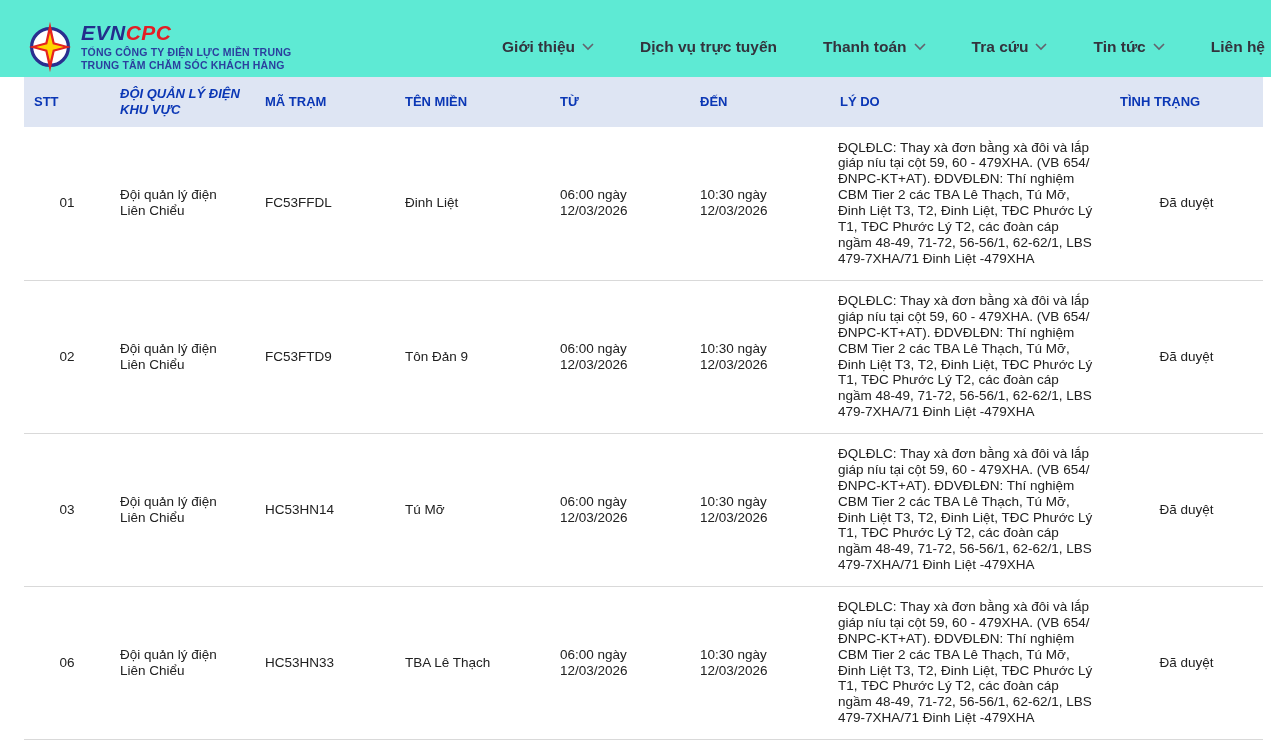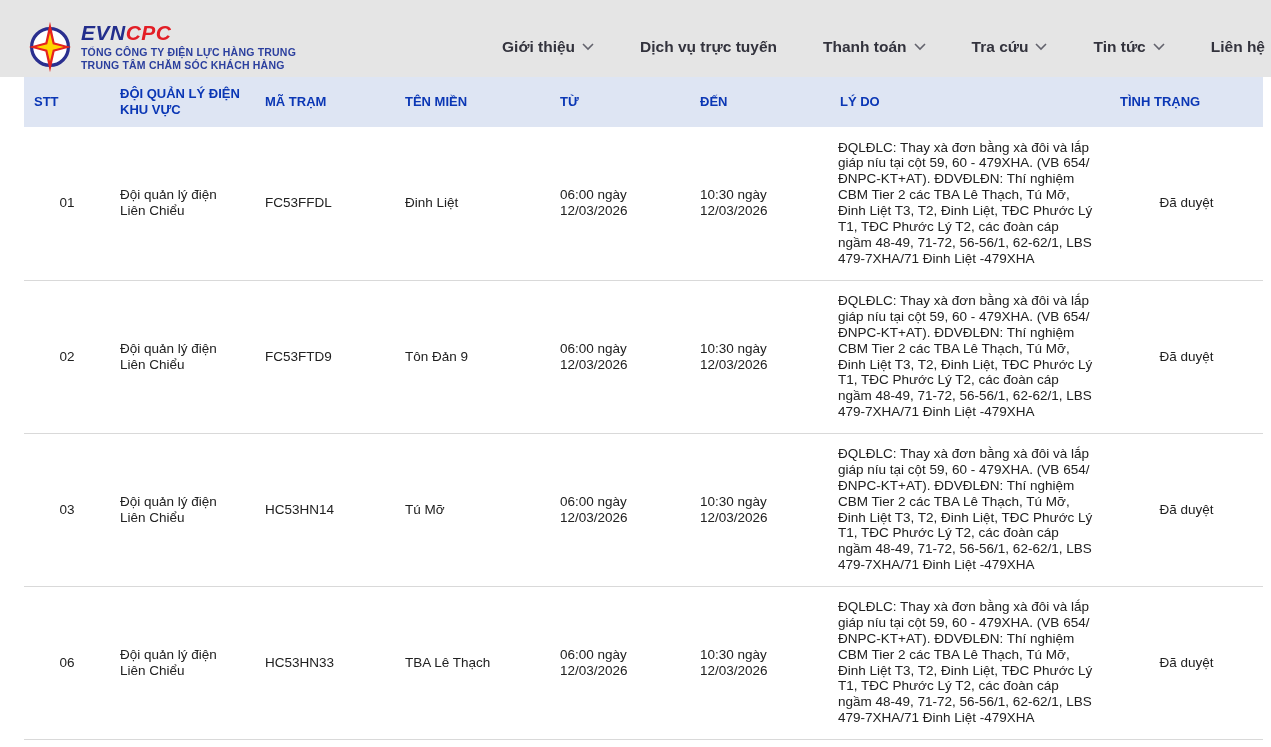--- a/index.html
+++ b/index.html
@@ -8,21 +8,21 @@
     background: #ffffff;
     overflow: hidden;
     font-family: "Liberation Sans", sans-serif;
   }
 
   
   .topbar {
     display: flex; align-items: center; justify-content: space-between;
     height: 77px;
     padding: 16px 5px 0 27px;
-    background: #e5e5e5;
+    background: #5eead4;
   }
   .brand { display: flex; align-items: center; gap: 8px; cursor: pointer; }
   .brand-icon { width: 46px; height: 60px; flex: 0 0 auto; }
   .brand-text { display: flex; flex-direction: column; line-height: 1.1; }
   .brand-word { font-size: 21px; font-weight: 800; font-style: italic; letter-spacing: .5px; }
   .brand-word .evn { color: #232e8c; }
   .brand-word .cpc { color: #e31e26; }
   .brand-sub { color: #2b3f9e; font-weight: 700; font-size: 10.5px; letter-spacing: .2px; margin-top: 2px; }
 
   .nav { display: flex; align-items: center; gap: 46px; padding-right: 1px; }
@@ -54,21 +54,21 @@
   .outage-table td {
     font-size: 13.5px;
     color: #212121;
     vertical-align: middle;
     padding: 6px 10px;
     height: 153px;
     line-height: 1.18;
     border-bottom: 1px solid #d9d9d9;
   }
   .col-stt   { width: 86px;  }
-  .col-doi   { width: 145px; }
+  .col-doi   { width: 145px; font-style: italic; }
   .col-ma    { width: 140px; }
   .col-ten   { width: 155px; }
   .col-tu    { width: 140px; }
   .col-den   { width: 140px; }
   .col-lydo  { width: 280px; }
   .col-trang { width: 153px; }
   th.col-stt, td.cell-stt { text-align: center; }
   th.col-trang, td.cell-trang { text-align: center; }
   td.cell-lydo { padding-right: 14px; padding-left: 8px; margin-left: 40px; }
 </style>
@@ -77,21 +77,21 @@
 
 <header class="topbar">
   <div class="brand">
     <svg class="brand-icon" viewBox="0 0 100 130" aria-hidden="true">
       <circle cx="50" cy="65" r="40" fill="#ffffff" stroke="#2a2f8f" stroke-width="7"></circle>
       <polygon fill="#e5231f" points="50,10 60,55 96,65 60,75 50,120 40,75 4,65 40,55"></polygon>
       <polygon fill="#ffd500" points="50,34 56,59 80,65 56,71 50,96 44,71 20,65 44,59"></polygon>
     </svg>
     <div class="brand-text">
       <div class="brand-word"><span class="evn">EVN</span><span class="cpc">CPC</span></div>
-      <div class="brand-sub">TỔNG CÔNG TY ĐIỆN LỰC HÀNG TRUNG</div>
+      <div class="brand-sub">TỔNG CÔNG TY ĐIỆN LỰC MIỀN TRUNG</div>
       <div class="brand-sub">TRUNG TÂM CHĂM SÓC KHÁCH HÀNG</div>
     </div>
   </div>
 
   <nav class="nav">
     <div class="nav-item">
       <span>Giới thiệu</span>
       <svg width="12" height="8" viewBox="0 0 12 8">
           <path d="M1 1l5 5 5-5" fill="none" stroke="#63636d" stroke-width="1.6"></path>
         </svg>

